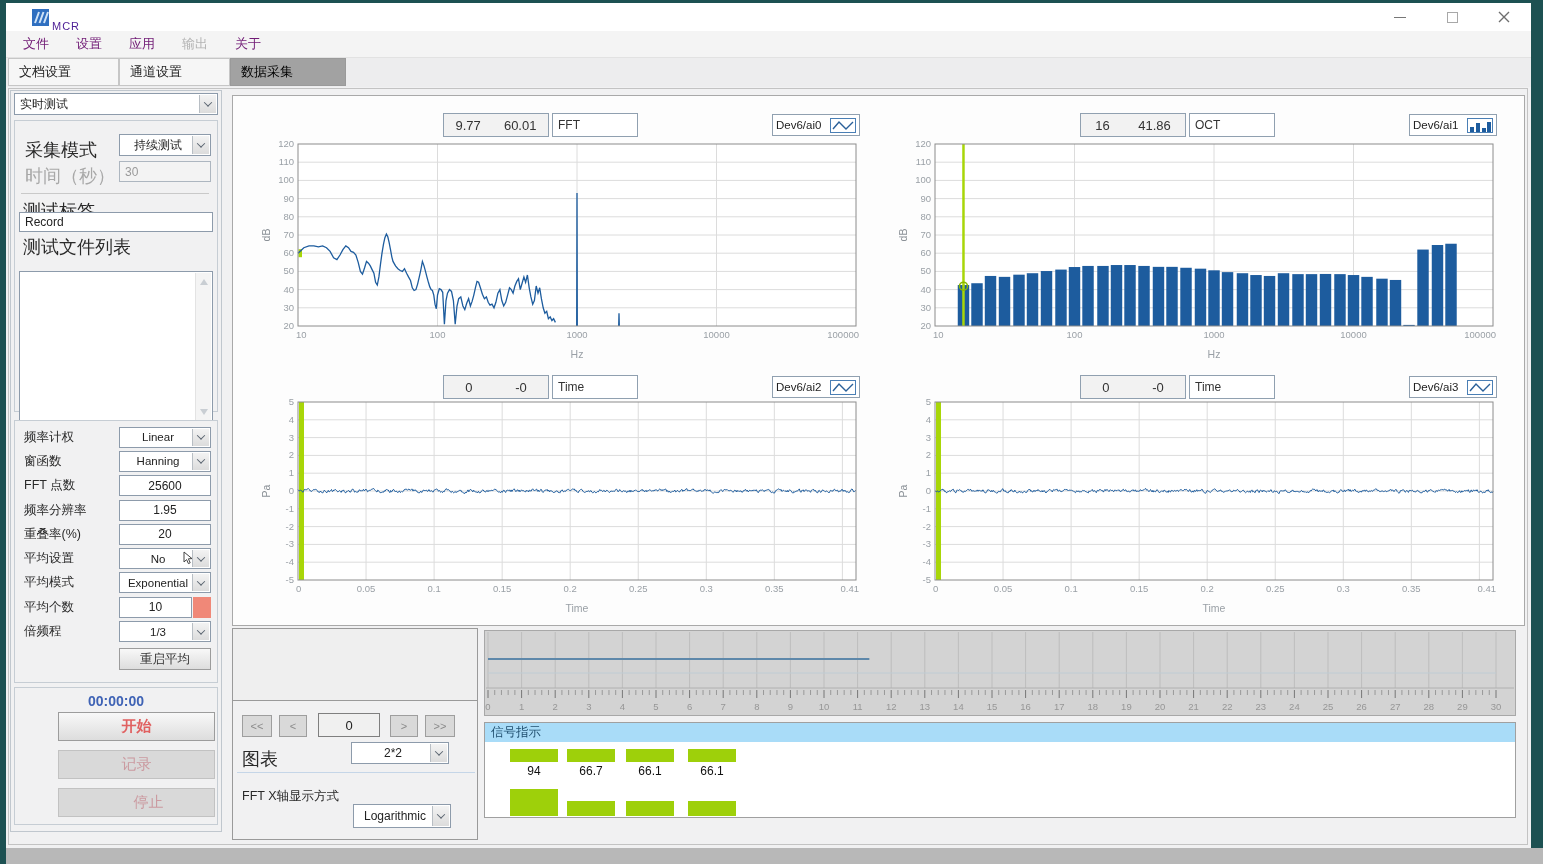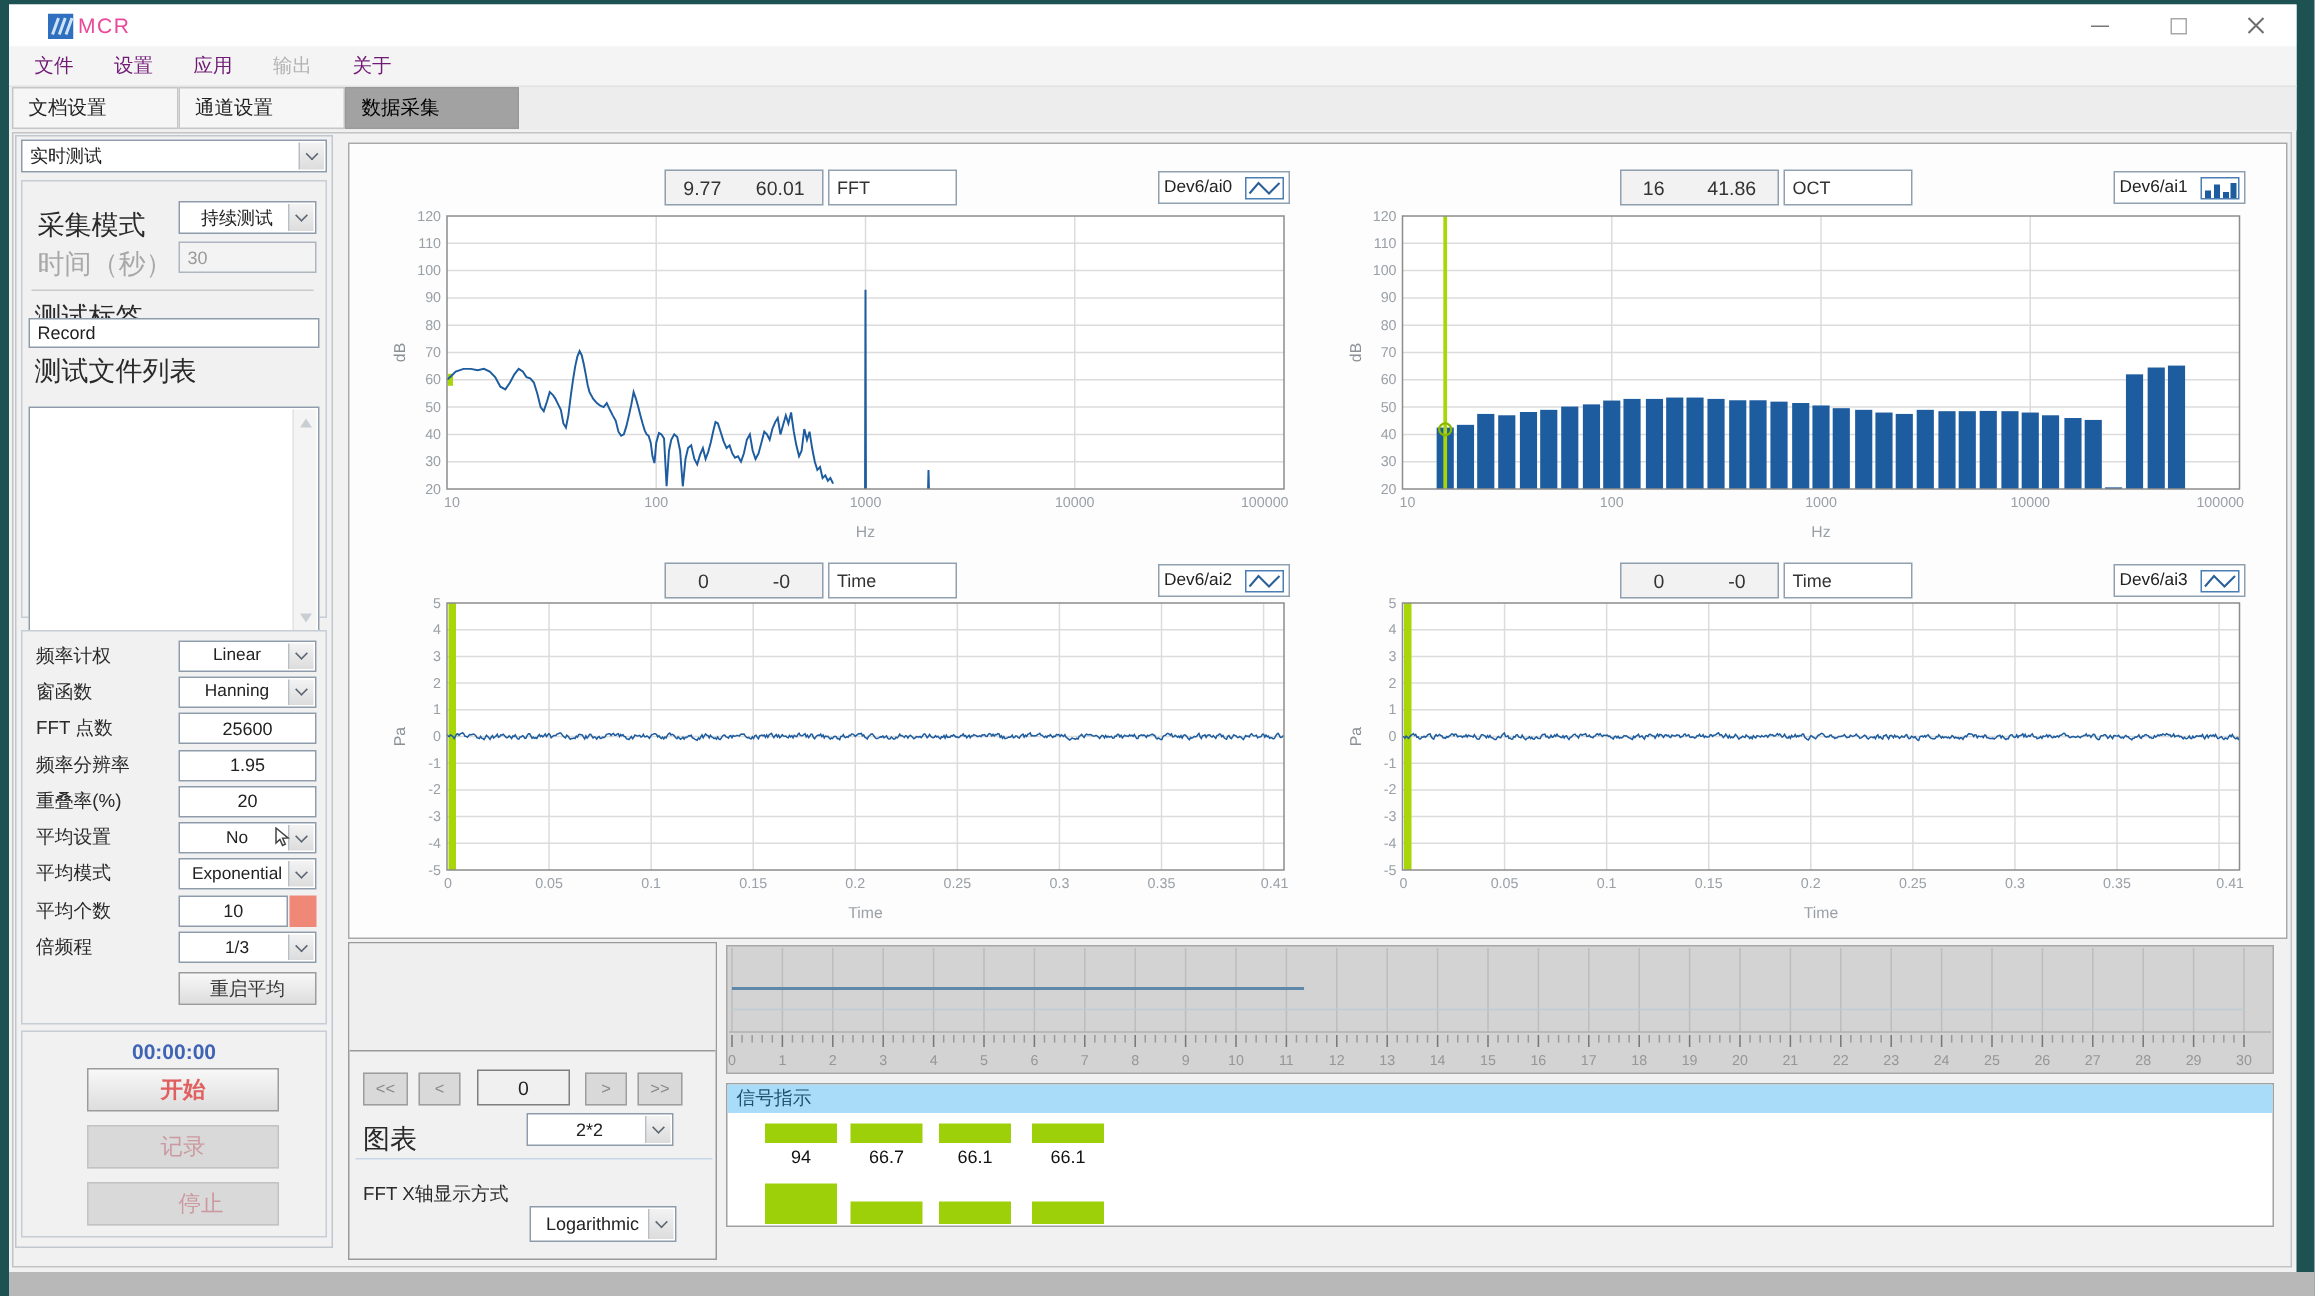--- a/index.html
+++ b/index.html
@@ -4,21 +4,21 @@
 <style>
   * { box-sizing: border-box; margin: 0; padding: 0; }
   html,body { width:1543px; height:864px; overflow:hidden; }
   body { background:#1d5152; font-family:"Liberation Sans", sans-serif; position:relative; }
   .abs { position:absolute; }
   #win { position:absolute; left:6px; top:3px; width:1525px; height:845px; background:#f1f1f2; }
   #taskstrip { position:absolute; left:6px; bottom:0; width:1537px; height:16px; background:#b8b8b8; }
 
   
   .titlebar { position:absolute; left:0; top:0; width:100%; height:28px; background:#ffffff; }
-  .app-title { position:absolute; left:46px; top:6px; font-size:14px; color:#ec4899; letter-spacing:1px; }
+  .app-title { position:absolute; left:46px; top:17px; font-size:11px; color:#4c1d95; letter-spacing:1px; }
   .appicon { position:absolute; left:26px; top:6px; width:17px; height:17px; }
   .win-controls { position:absolute; right:16px; top:0; height:28px; display:flex; align-items:center; gap:30px; }
   .wc { width:22px; height:18px; display:flex; align-items:center; justify-content:center; }
   .wc-min { width:12px; border-top:1px solid #777; }
   .wc-max { width:11px; height:11px; border:1px solid #a8a8a8; }
 
   
   .menubar { position:absolute; left:0; top:28px; width:100%; height:27px; background:#f4f4f4; border-bottom:1px solid #e2e2e2; display:flex; align-items:center; padding-left:17px; }
   .menu-item { font-size:13px; color:#701a75; margin-right:27px; }
   .menu-item.disabled { color:#b3b3b3; }
@@ -48,21 +48,21 @@
   .sb .tri-up { top:6px; border-bottom:6px solid #c9ced3; }
   .sb .tri-dn { bottom:6px; border-top:6px solid #c9ced3; }
 
   .arow { display:flex; align-items:center; height:24.3px; padding-left:9px; }
   .arow .lbl { width:95px; font-size:12.5px; }
   .arow .ctl { width:92px; height:21px; }
   .arow .ctl.narrow { width:73px; }
   .flag { width:18px; height:21px; background:#f08878; margin-left:1px; }
 
   .btn { background:linear-gradient(#f8f8f8,#dddddd); border:1px solid #9c9c9c; display:flex; align-items:center; justify-content:center; font-size:12.5px; color:#333; }
-  .runbtn { position:absolute; left:43px; width:128px; height:29px; font-size:15px; }
+  .runbtn { position:absolute; left:43px; width:157px; height:29px; font-size:15px; }
   .runbtn.dis { background:#d9d9d9; border-color:#c2c2c2; }
   .timer { position:absolute; width:100%; text-align:center; font-size:14px; font-weight:bold; color:#3f63b5; }
 
   
   .chart-panel { position:absolute; left:226px; top:92px; width:1293px; height:531px; background:#fdfdfd; border:1px solid #a9a9a9; }
   .chart { position:absolute; }
   .vbox { position:absolute; height:24px; width:106px; background:#f2f2f2; border:1px solid #90a0b0; display:flex; align-items:center; justify-content:space-around; font-size:13px; color:#333; }
   .tbox { position:absolute; height:24px; width:86px; background:#fff; border:1px solid #90a0b0; font-size:12px; color:#333; display:flex; align-items:center; padding-left:5px; }
   .cbox { position:absolute; height:22px; width:88px; background:#fff; border:1px solid #90a0b0; font-size:11.5px; color:#222; display:flex; align-items:center; justify-content:space-between; padding:0 3px; }
   .cicon { width:26px; height:15px; border:1px solid #4a7fb5; background:#fff; display:flex; align-items:flex-end; justify-content:center; }

